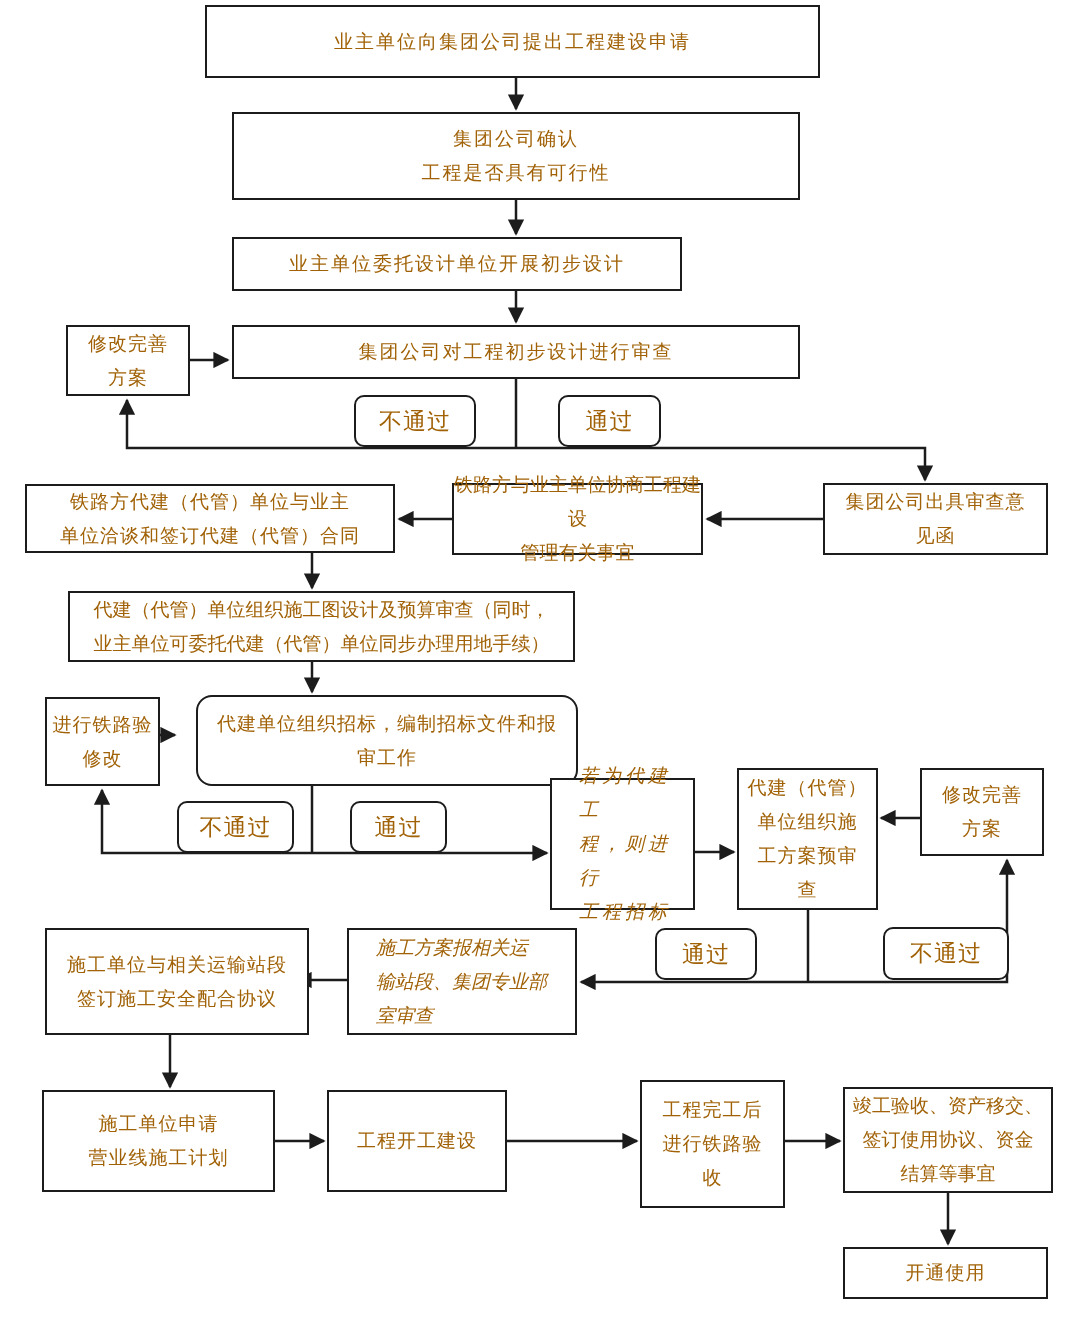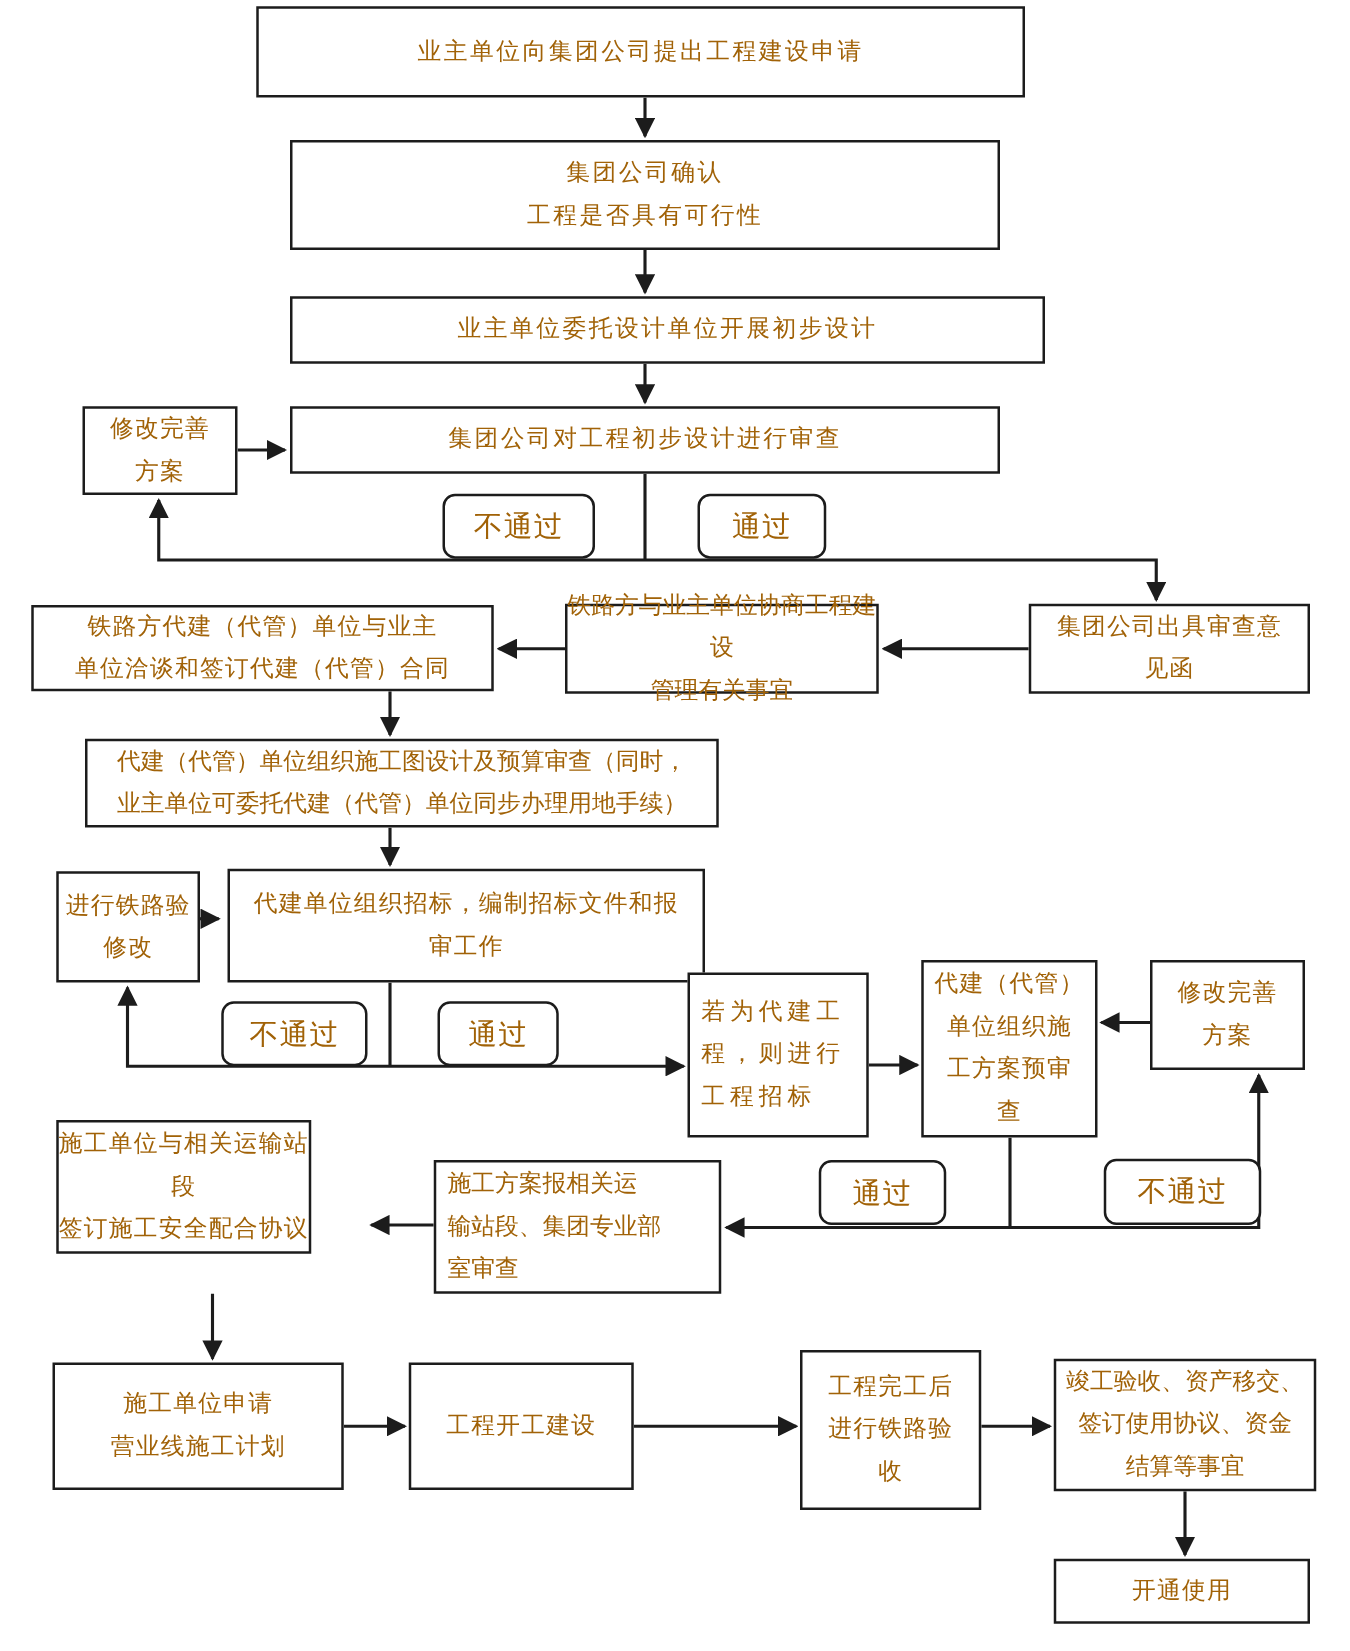--- a/index.html
+++ b/index.html
@@ -36,40 +36,40 @@
     border: 2.5px solid #1c1c1c;
     border-radius: 10px;
     background: #ffffff;
     display: flex;
     align-items: center;
     justify-content: center;
     font-size: 23px;
     letter-spacing: 1px;
     z-index: 3;
   }
-  .align-left { justify-content: flex-start; text-align: left; padding-left: 9px; }
+  .align-left { justify-content: flex-start; text-align: left; padding-left: 27px; font-style: italic; }
   .ls2 { letter-spacing: 2px; }
   .ls4 { letter-spacing: 4px; }
   .ls0 { letter-spacing: 0; }
 
   .n-a { left:205px; top:5px;    width:615px; height:73px;  }
   .n-b { left:232px; top:112px;  width:568px; height:88px;font-family:Liberation Serif, serif;  }
-  .n-c { left:232px; top:237px;  width:604px; height:54px;  }
+  .n-c { left:232px; top:237px;  width:450px; height:54px;  }
   .n-d { left:232px; top:325px;  width:568px; height:54px;  }
   .n-e { left:66px;  top:325px;  width:124px; height:71px;  }
   .n-f { left:25px;  top:484px;  width:370px; height:69px;  }
   .n-g { left:452px; top:483px;  width:251px; height:72px;  }
   .n-h { left:823px; top:483px;  width:225px; height:72px;  }
   .n-i { left:68px;  top:591px;  width:507px; height:71px;  }
   .n-j { left:45px;  top:697px;  width:115px; height:89px;  }
-  .n-k { left:182px; top:695px;  width:382px; height:91px;  }
+  .n-k { left:196px; top:695px;  width:382px; height:91px;border-radius:16px;  }
   .n-l { left:550px; top:778px;  width:145px; height:132px; }
   .n-m { left:737px; top:768px;  width:141px; height:142px; }
   .n-n { left:920px; top:768px;  width:124px; height:88px;  }
-  .n-o { left:45px;  top:896px;  width:204px; height:107px; }
+  .n-o { left:45px;  top:928px;  width:264px; height:107px; }
   .n-p { left:347px; top:928px;  width:230px; height:107px; }
   .n-q { left:42px;  top:1090px; width:233px; height:102px; }
   .n-r { left:327px; top:1090px; width:180px; height:102px; }
   .n-s { left:640px; top:1044px; width:145px; height:128px;margin-top:36px; }
   .n-t { left:843px; top:1087px; width:210px; height:106px; }
   .n-u { left:843px; top:1247px; width:205px; height:52px;  }
 
   .bg-1 { left:354px; top:395px; width:122px; height:52px; }
   .bg-2 { left:558px; top:395px; width:103px; height:52px; }
   .bg-3 { left:177px; top:801px; width:117px; height:52px; }

